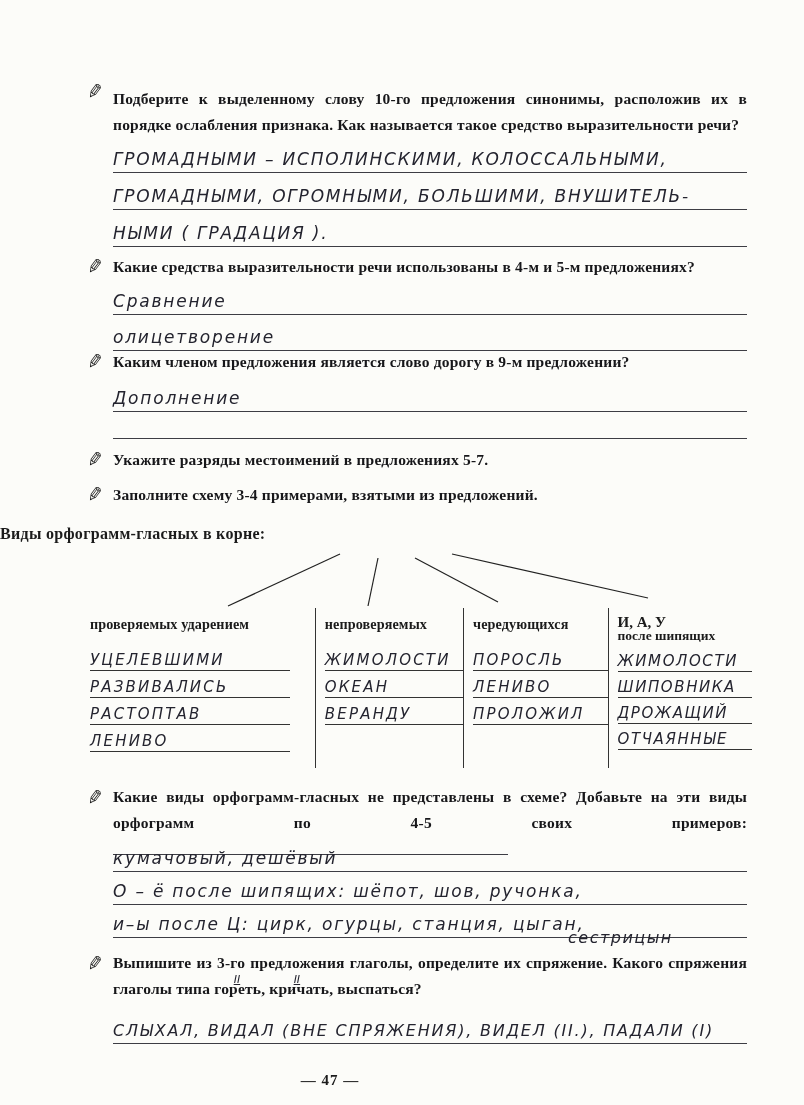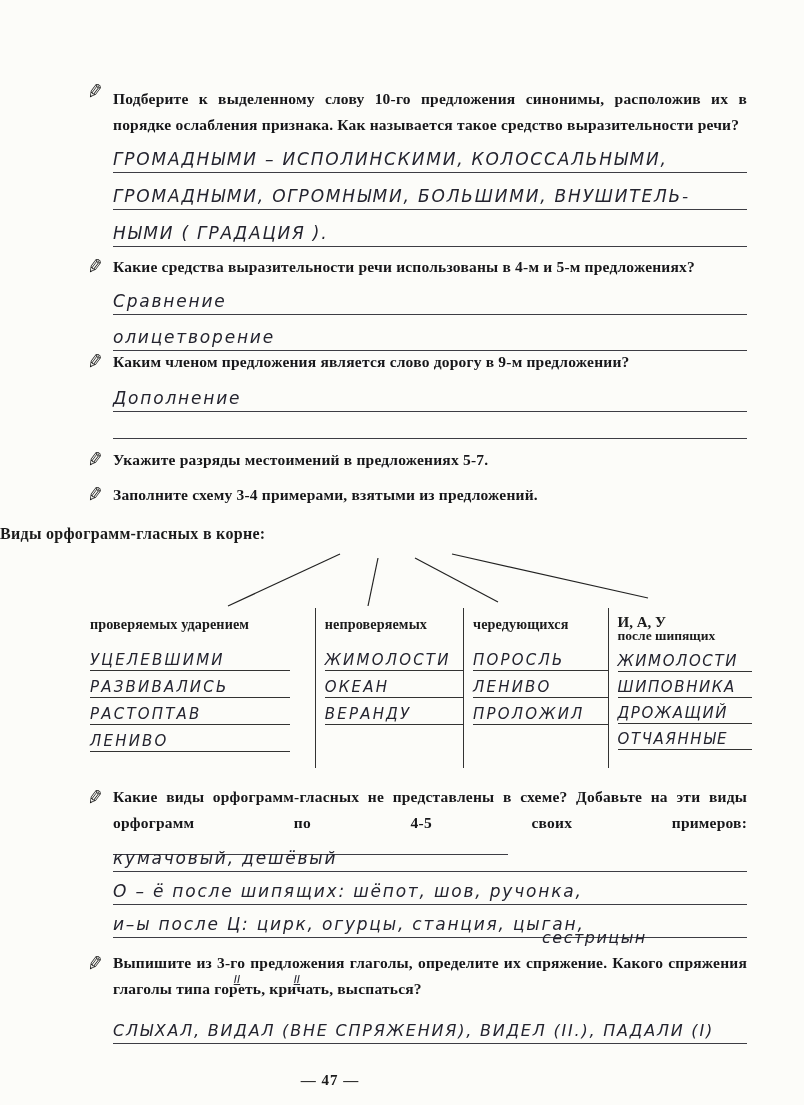--- a/index.html
+++ b/index.html
@@ -144,21 +144,21 @@
     </div>
   </div>
 
   <span class="pencil" style="top:786px">✎</span>
   <p class="ptext" style="top:784px"><span>Какие виды орфограмм-гласных не представлены в схеме? Добавьте на эти виды орфограмм по 4-5 своих примеров:</span> <span class="fill-line"></span></p>
   <div class="ansblock" style="top:840px">
     <div class="ansline hw" style="height:32px">кумачовый, дешёвый</div>
     <div class="ansline hw" style="height:33px">О – ё после шипящих: шёпот, шов, ручонка,</div>
     <div class="ansline hw" style="height:33px">и–ы после Ц: цирк, огурцы, станция, цыган,</div>
   </div>
-  <div class="extra-hw hw" style="top:928px; left:542px">сестрицын</div>
+  <div class="extra-hw hw" style="top:928px; left:568px">сестрицын</div>
 
   <span class="pencil" style="top:952px">✎</span>
   <p class="ptext" style="top:950px"><span>Выпишите из 3-го предложения глаголы, определите их спряжение. Какого спряжения глаголы типа </span><b class="verb"><span class="mark hw">II</span><span>гореть,</span></b> <b class="verb"><span class="mark hw">II</span><span>кричать,</span></b> <b class="verb"><span>выспаться?</span></b></p>
   <div class="ansblock" style="top:1010px">
     <div class="ansline hw" style="height:34px; font-size:16px">СЛЫХАЛ, ВИДАЛ (ВНЕ СПРЯЖЕНИЯ), ВИДЕЛ (II.), ПАДАЛИ (I)</div>
   </div>
 
   <div class="page-number">— 47 —</div>
 
 </div>

